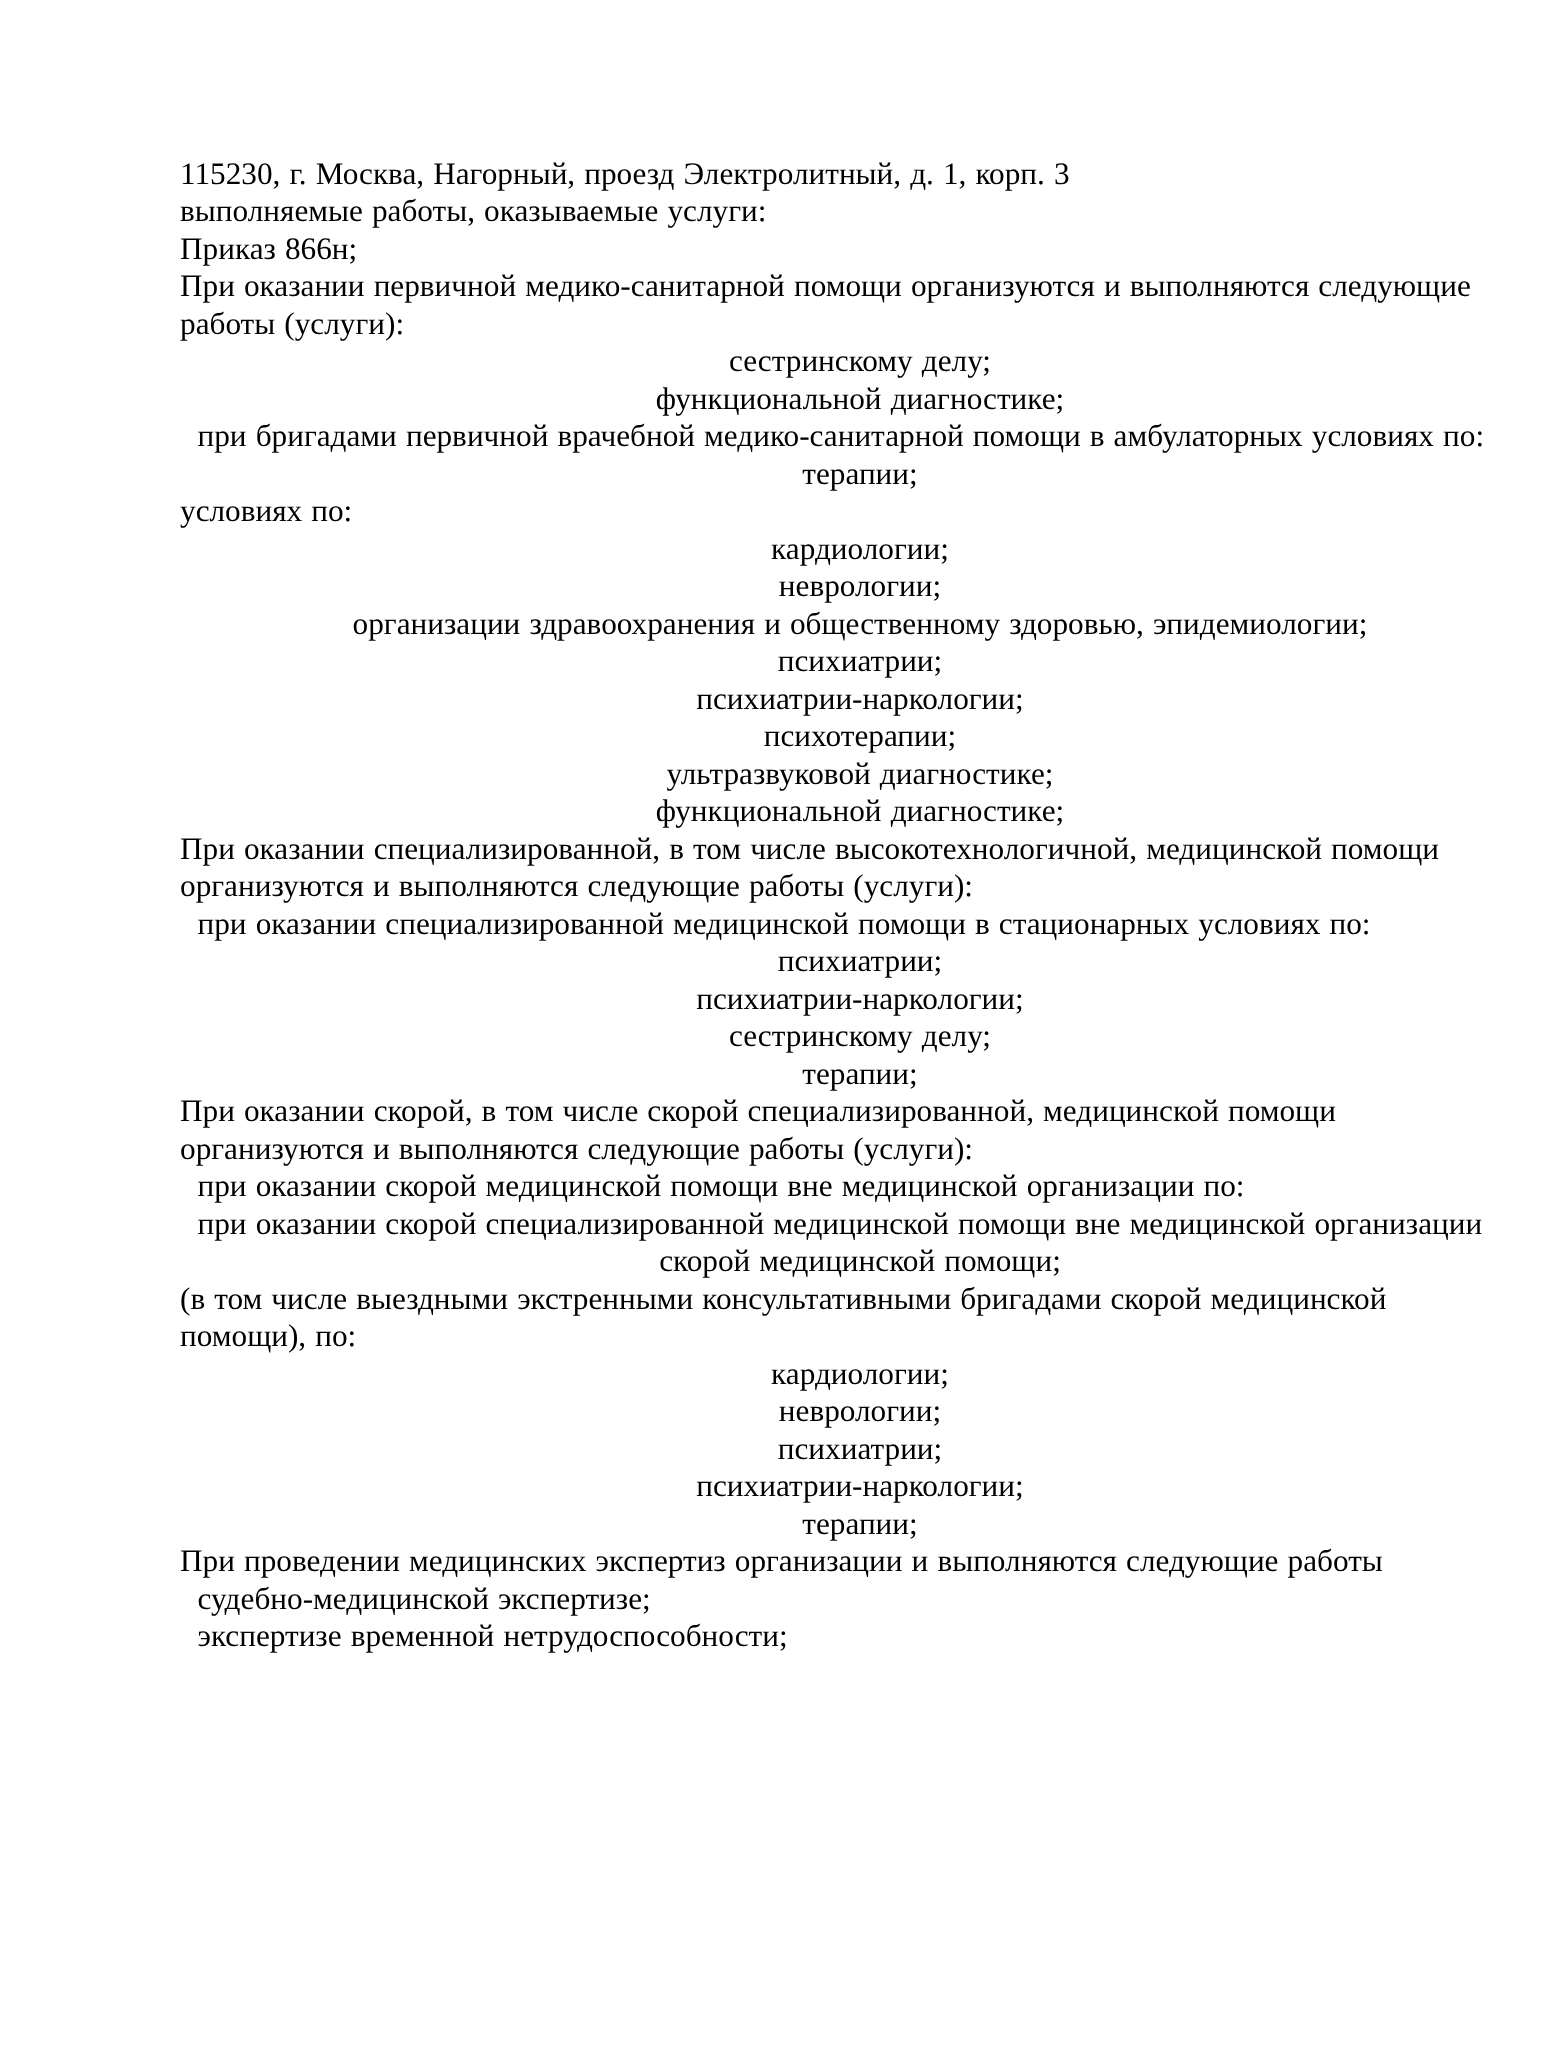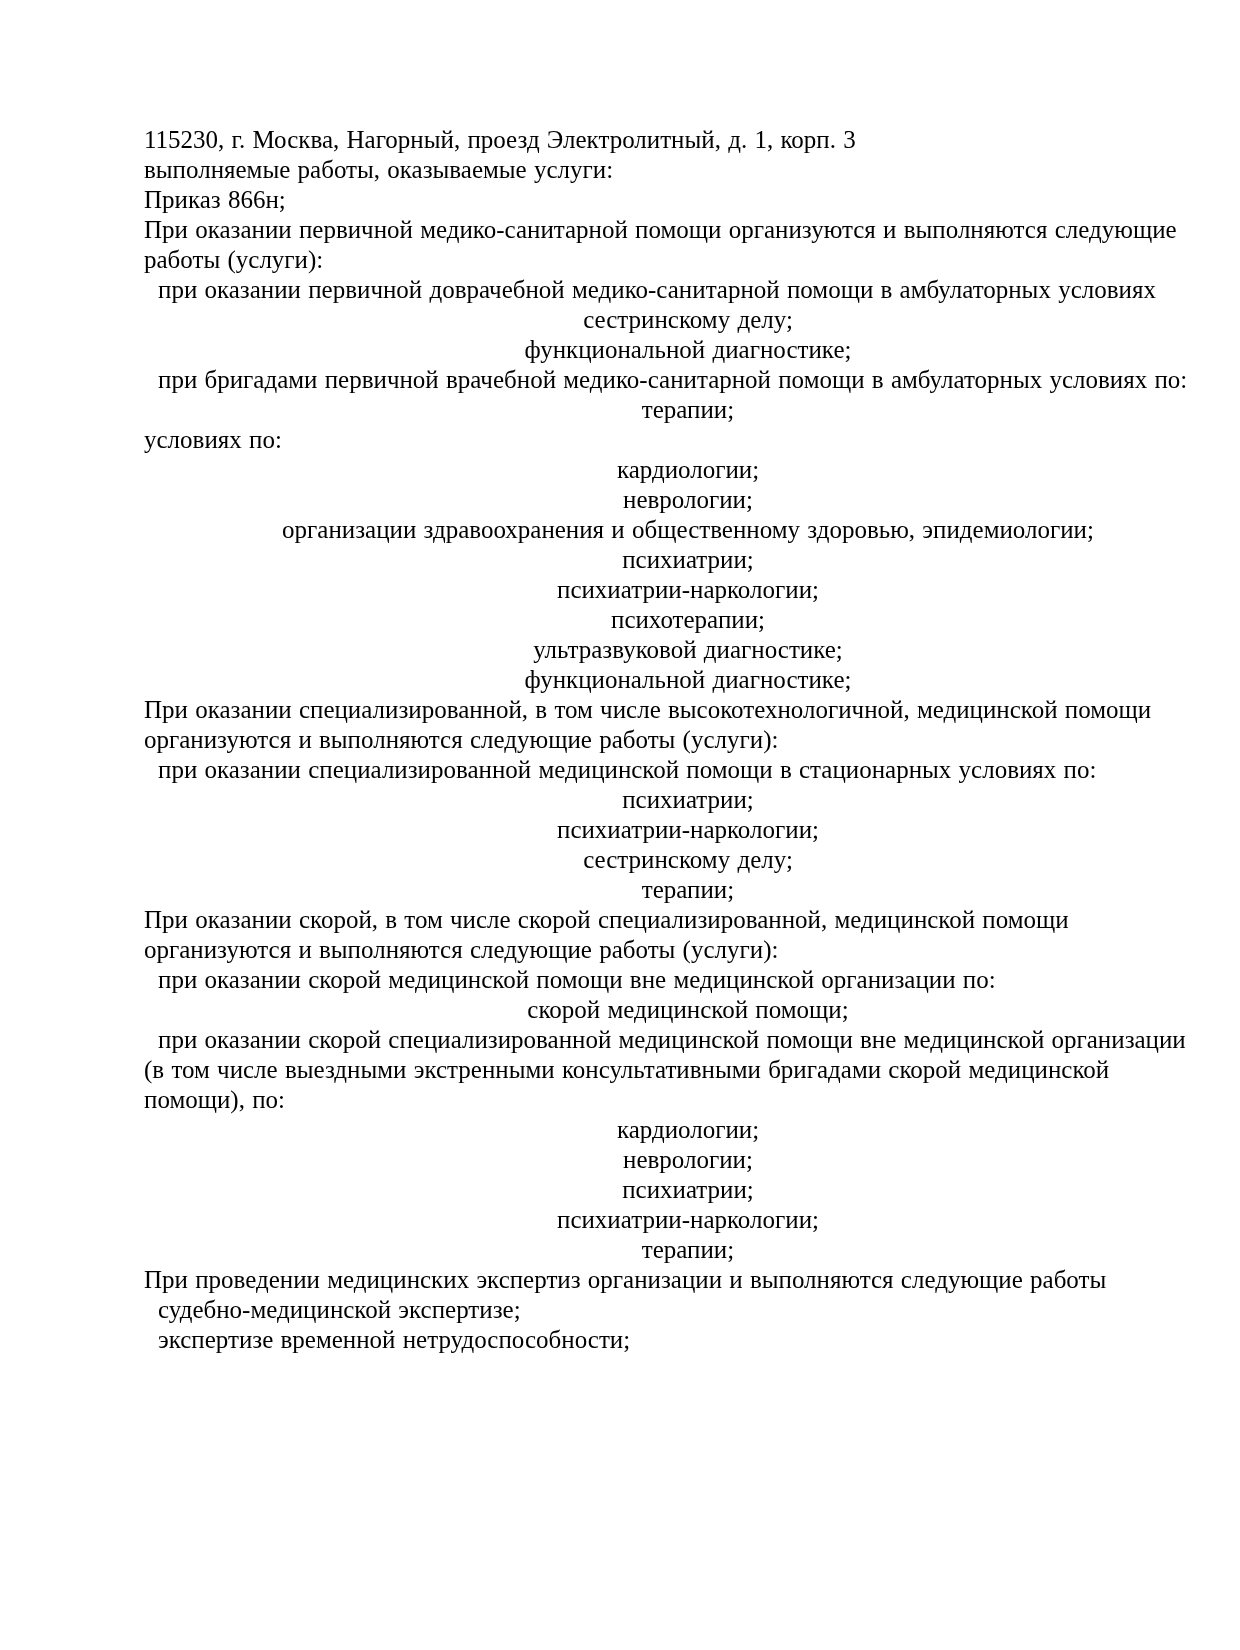--- a/index.html
+++ b/index.html
@@ -45,21 +45,20 @@
 </head>
 <body>
 
 <div id="page">
   <div id="text-block">
       <div class="line ind0">115230, г. Москва, Нагорный, проезд Электролитный, д. 1, корп. 3</div>
       <div class="line ind0">выполняемые работы, оказываемые услуги:</div>
       <div class="line ind0">Приказ 866н;</div>
       <div class="line ind0">При оказании первичной медико-санитарной помощи организуются и выполняются следующие</div>
       <div class="line ind0">работы (услуги):</div>
-      <div class="line ind1">при оказании первичной доврачебной медико-санитарной помощи в амбулаторных условиях</div>
       <div class="line ind2">сестринскому делу;</div>
       <div class="line ind2">функциональной диагностике;</div>
       <div class="line ind1">при бригадами первичной врачебной медико-санитарной помощи в амбулаторных условиях по:</div>
       <div class="line ind2">терапии;</div>
       <div class="line ind0">условиях по:</div>
       <div class="line ind2">кардиологии;</div>
       <div class="line ind2">неврологии;</div>
       <div class="line ind2">организации здравоохранения и общественному здоровью, эпидемиологии;</div>
       <div class="line ind2">психиатрии;</div>
       <div class="line ind2">психиатрии-наркологии;</div>
@@ -69,22 +68,22 @@
       <div class="line ind0">При оказании специализированной, в том числе высокотехнологичной, медицинской помощи</div>
       <div class="line ind0">организуются и выполняются следующие работы (услуги):</div>
       <div class="line ind1">при оказании специализированной медицинской помощи в стационарных условиях по:</div>
       <div class="line ind2">психиатрии;</div>
       <div class="line ind2">психиатрии-наркологии;</div>
       <div class="line ind2">сестринскому делу;</div>
       <div class="line ind2">терапии;</div>
       <div class="line ind0">При оказании скорой, в том числе скорой специализированной, медицинской помощи</div>
       <div class="line ind0">организуются и выполняются следующие работы (услуги):</div>
       <div class="line ind1">при оказании скорой медицинской помощи вне медицинской организации по:</div>
+      <div class="line ind1">при оказании скорой специализированной медицинской помощи вне медицинской организации</div>
       <div class="line ind2">скорой медицинской помощи;</div>
-      <div class="line ind1">при оказании скорой специализированной медицинской помощи вне медицинской организации</div>
       <div class="line ind0">(в том числе выездными экстренными консультативными бригадами скорой медицинской</div>
       <div class="line ind0">помощи), по:</div>
       <div class="line ind2">кардиологии;</div>
       <div class="line ind2">неврологии;</div>
       <div class="line ind2">психиатрии;</div>
       <div class="line ind2">психиатрии-наркологии;</div>
       <div class="line ind2">терапии;</div>
       <div class="line ind0">При проведении медицинских экспертиз организации и выполняются следующие работы</div>
       <div class="line ind1">судебно-медицинской экспертизе;</div>
       <div class="line ind1">экспертизе временной нетрудоспособности;</div>

